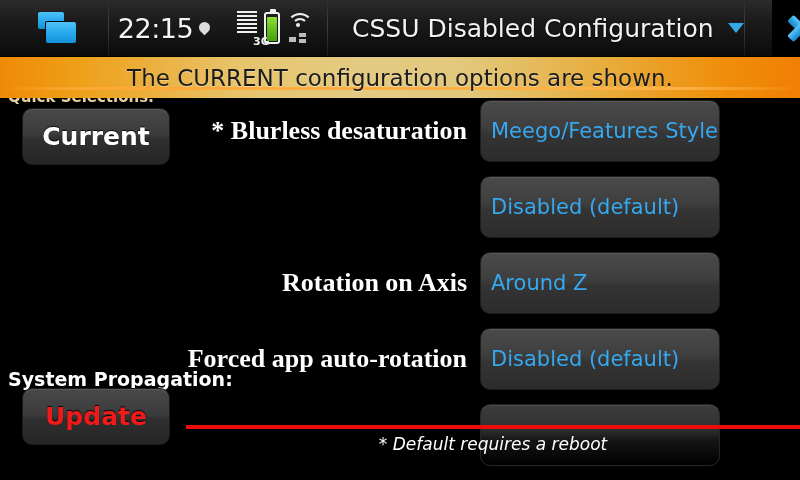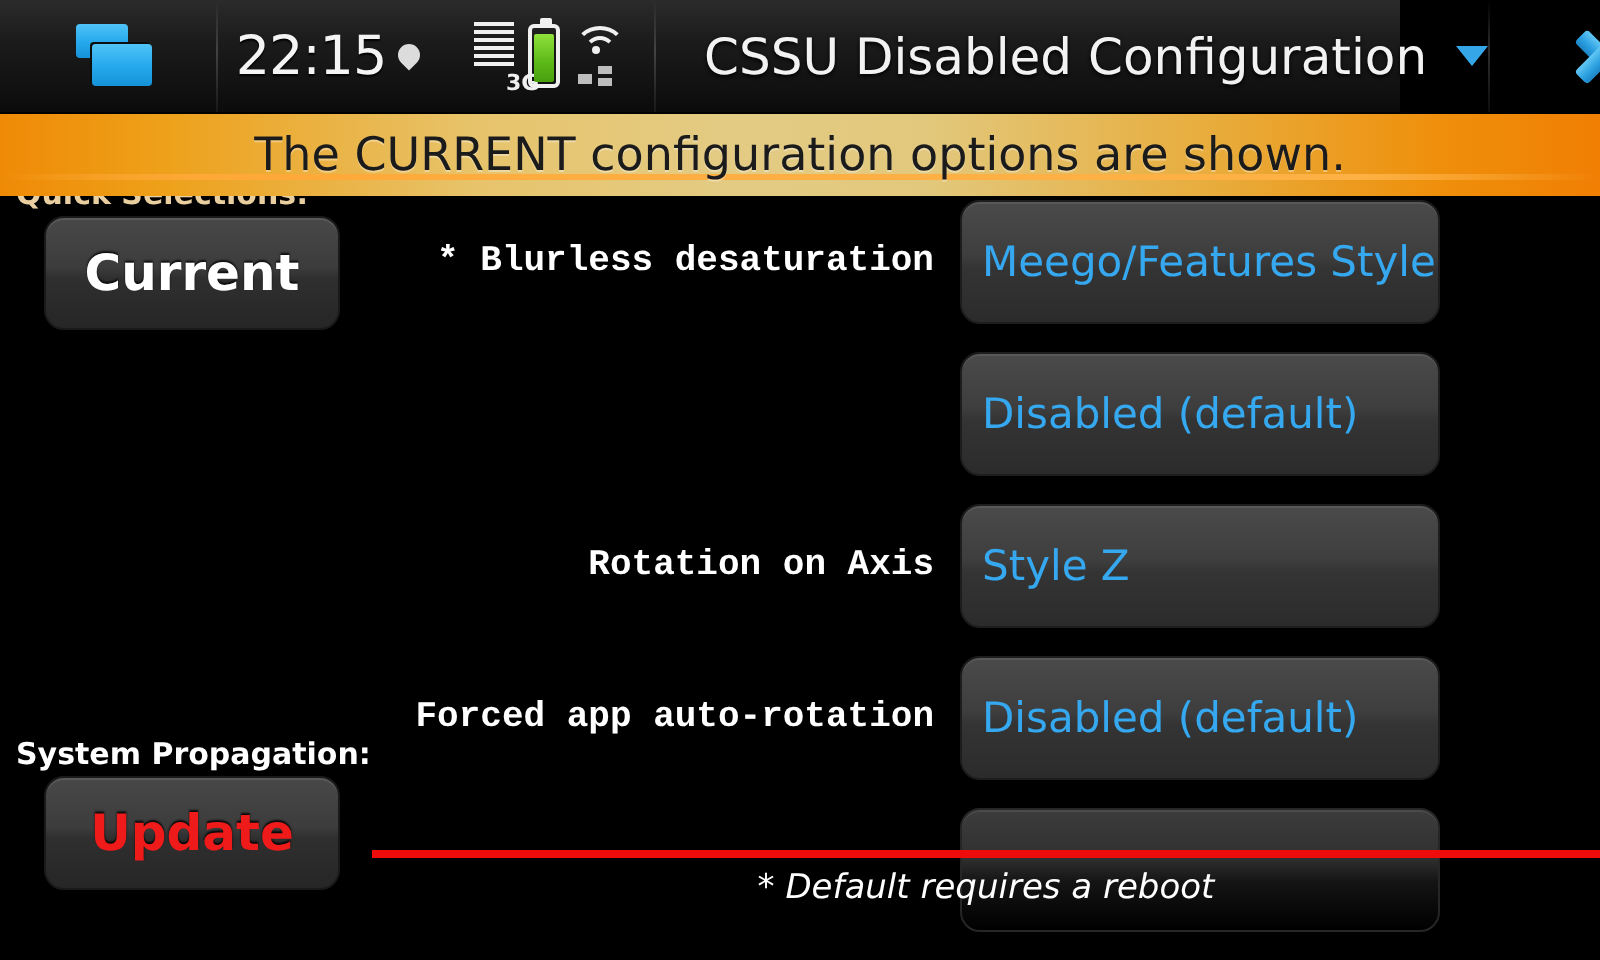--- a/index.html
+++ b/index.html
@@ -19,21 +19,21 @@
     width: 800px;
     height: 480px;
     background: #000000;
     overflow: hidden;
   }
 
   
   #titlebar {
     position: absolute;
     left: 0; top: 0;
-    width: 700px; height: 56px;
+    width: 772px; height: 56px;
     background: linear-gradient(to bottom, #2b2b2b 0%, #1c1c1c 35%, #121212 75%, #0b0b0b 100%);
     display: flex;
     align-items: center;
   }
   .tb-sep {
     width: 1px;
     height: 56px;
     background: linear-gradient(to bottom, rgba(255,255,255,0) 0%, rgba(255,255,255,0.18) 45%, rgba(255,255,255,0.05) 100%);
     flex: 0 0 auto;
   }
@@ -225,21 +225,21 @@
     left: 8px; top: 32px;
     color: #e9cfa0;
     font-size: 15px;
     font-weight: bold;
     font-family: "DejaVu Sans", sans-serif;
   }
   #sys-label {
     position: absolute;
     left: 8px; top: 312px;
     color: #ffffff;
-    font-size: 15px;
+    font-size: 19px;
     font-weight: bold;
     font-family: "DejaVu Sans", sans-serif;
   }
 
   
   .btn {
     position: absolute;
     border-radius: 10px;
     background: linear-gradient(to bottom, #484848 0%, #3c3c3c 45%, #2f2f2f 55%, #262626 100%);
     border: 1px solid #1a1a1a;
@@ -264,23 +264,23 @@
   
   .row { position: absolute; left: 190px; width: 600px; height: 62px; }
   .row-label {
     position: absolute;
     left: 0; top: 0;
     width: 277px; height: 62px;
     display: flex;
     align-items: center;
     justify-content: flex-end;
     color: #ffffff;
-    font-size: 18px;
-    font-weight: bold;
-    font-family: Liberation Mono, monospace;
+    font-size: 26px;
+    font-weight: bold;
+    font-family: Liberation Serif, serif;
     text-shadow: 0 1px 1px #000;
     white-space: nowrap;
   }
   .row-value {
     position: absolute;
     left: 290px; top: 0;
     width: 240px; height: 62px;
     border-radius: 10px;
     background: linear-gradient(to bottom, #4a4a4a 0%, #3e3e3e 45%, #343434 55%, #2b2b2b 100%);
     border: 1px solid #1d1d1d;
@@ -448,21 +448,21 @@
 
     <div class="row" id="row-1">
       <div class="row-value">
         <span class="row-value-text">Disabled (default)</span>
       </div>
     </div>
 
     <div class="row" id="row-2">
       <div class="row-label">Rotation on Axis</div>
       <div class="row-value">
-        <span class="row-value-text">Style Z</span>
+        <span class="row-value-text">Around Z</span>
       </div>
     </div>
 
     <div class="row" id="row-3">
       <div class="row-label">Forced app auto-rotation</div>
       <div class="row-value">
         <span class="row-value-text">Disabled (default)</span>
       </div>
     </div>
 

